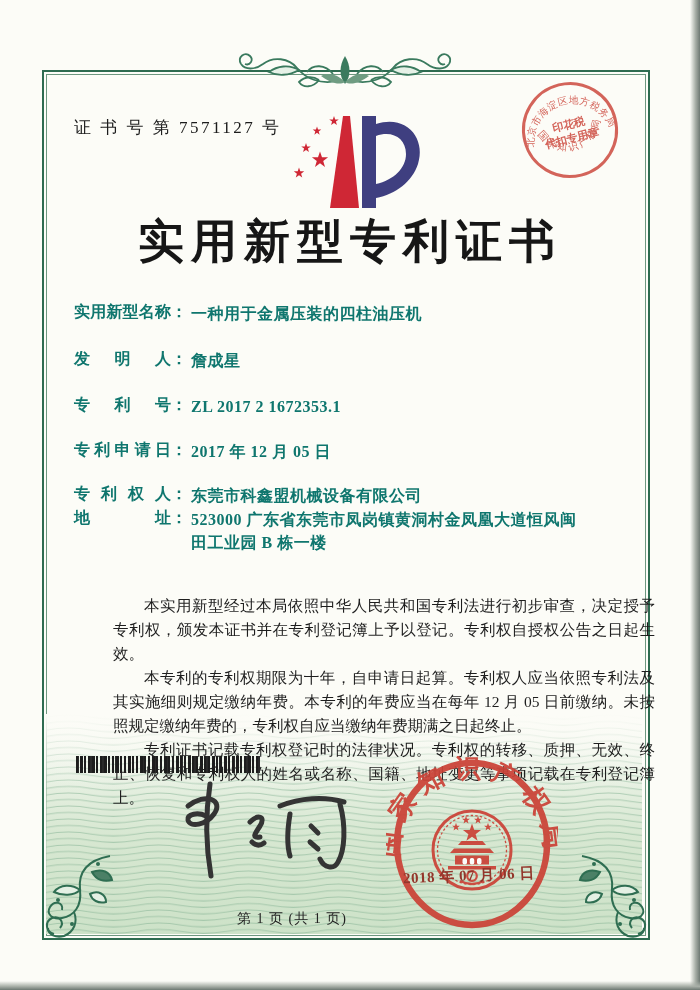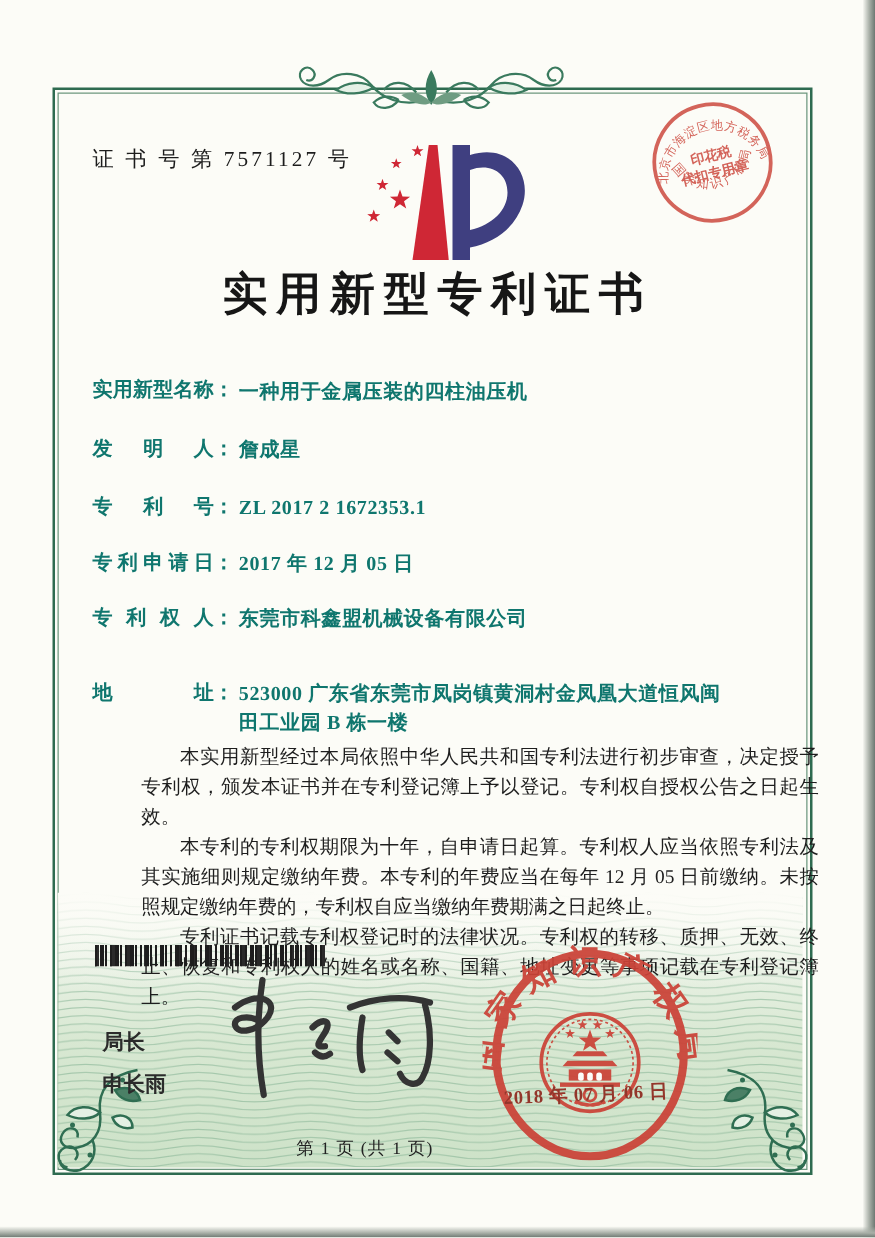--- a/index.html
+++ b/index.html
@@ -16,21 +16,21 @@
       border:2px solid #2e6b50;}
   .frame-inner{position:absolute;inset:2px;border:1px solid #6d977f;}
   
   .green-zone{position:absolute;left:46px;top:714px;width:596px;height:220px;
       background:linear-gradient(180deg,rgba(230,240,228,0) 0%,rgba(221,235,217,.5) 20%,
                  rgba(209,228,203,.85) 55%,#cde2c8 100%);}
   .waves{position:absolute;left:46px;top:714px;width:596px;height:220px;}
   
   .cert-no{position:absolute;left:74px;top:116px;font-size:17px;letter-spacing:2.5px;color:#1c1c1c;}
   .title{position:absolute;left:0;width:700px;top:211px;text-align:center;
-      font-size:36px;font-weight:700;letter-spacing:7px;color:#161616;}
+      font-size:46px;font-weight:700;letter-spacing:7px;color:#161616;}
   .row{position:absolute;left:74px;width:550px;font-size:16px;color:#0f766e;font-weight:700;}
   .row .lbl{display:inline-block;width:97px;text-align:justify;text-align-last:justify;vertical-align:top;}
   .row .colon{vertical-align:top;}
   .row .val{display:inline-block;vertical-align:top;letter-spacing:.5px;max-width:440px;line-height:23px;}
   .row.addr .val{max-width:400px;}
   .grant-no{position:absolute;left:311px;top:0;}
   .grant-no .lbl{display:inline-block;width:97px;text-align:justify;text-align-last:justify;}
   .paras{position:absolute;left:72px;top:594px;width:542px;font-size:15.5px;
       line-height:24px;color:#1e1e1e;margin-left:41px;}
   .paras p{margin:0;text-indent:2em;text-align:justify;}
@@ -150,37 +150,33 @@
     <span class="val">ZL 2017 2 1672353.1</span>
   </div>
   <div class="row" style="top:440px">
     <span class="lbl">专利申请日</span><span class="colon">：</span>
     <span class="val">2017 年 12 月 05 日</span>
   </div>
   <div class="row" style="top:484px">
     <span class="lbl">专利权人</span><span class="colon">：</span>
     <span class="val">东莞市科鑫盟机械设备有限公司</span>
   </div>
-  <div class="row addr" style="top:544px">
+  <div class="row addr" style="top:508px">
     <span class="lbl">地址</span><span class="colon">：</span>
     <span class="val">523000 广东省东莞市凤岗镇黄洞村金凤凰大道恒风闽田工业园 B 栋一楼</span>
   </div>
 
   <div class="paras">
     <p>本实用新型经过本局依照中华人民共和国专利法进行初步审查，决定授予专利权，颁发本证书并在专利登记簿上予以登记。专利权自授权公告之日起生效。</p>
     <p>本专利的专利权期限为十年，自申请日起算。专利权人应当依照专利法及其实施细则规定缴纳年费。本专利的年费应当在每年 12 月 05 日前缴纳。未按照规定缴纳年费的，专利权自应当缴纳年费期满之日起终止。</p>
     <p>专利证书记载专利权登记时的法律状况。专利权的转移、质押、无效、终止、恢复和专利权人的姓名或名称、国籍、地址变更等事项记载在专利登记簿上。</p>
   </div>
 
   <div class="barcode"></div>
 
-  <div class="signer">
-    <div>局长</div>
-    <div>申长雨</div>
-  </div>
 
   <svg class="signature" width="210" height="110" viewBox="0 0 210 110">
     <g stroke="#343434" stroke-width="5" fill="none" stroke-linecap="round">
       <path d="M62,8 C58,34 57,66 63,100"></path>
       <path d="M40,30 C58,16 76,24 66,38 C58,49 42,52 40,44 C39,38 50,36 58,40"></path>
       <path d="M102,46 C110,38 118,40 112,50 C106,59 104,62 112,61"></path>
       <path d="M104,66 C108,70 112,70 116,67"></path>
       <path d="M132,30 C152,22 176,20 196,26"></path>
       <path d="M142,38 C139,56 139,70 142,80"></path>
       <path d="M192,28 C198,50 197,74 190,86 C186,94 176,92 172,83"></path>

